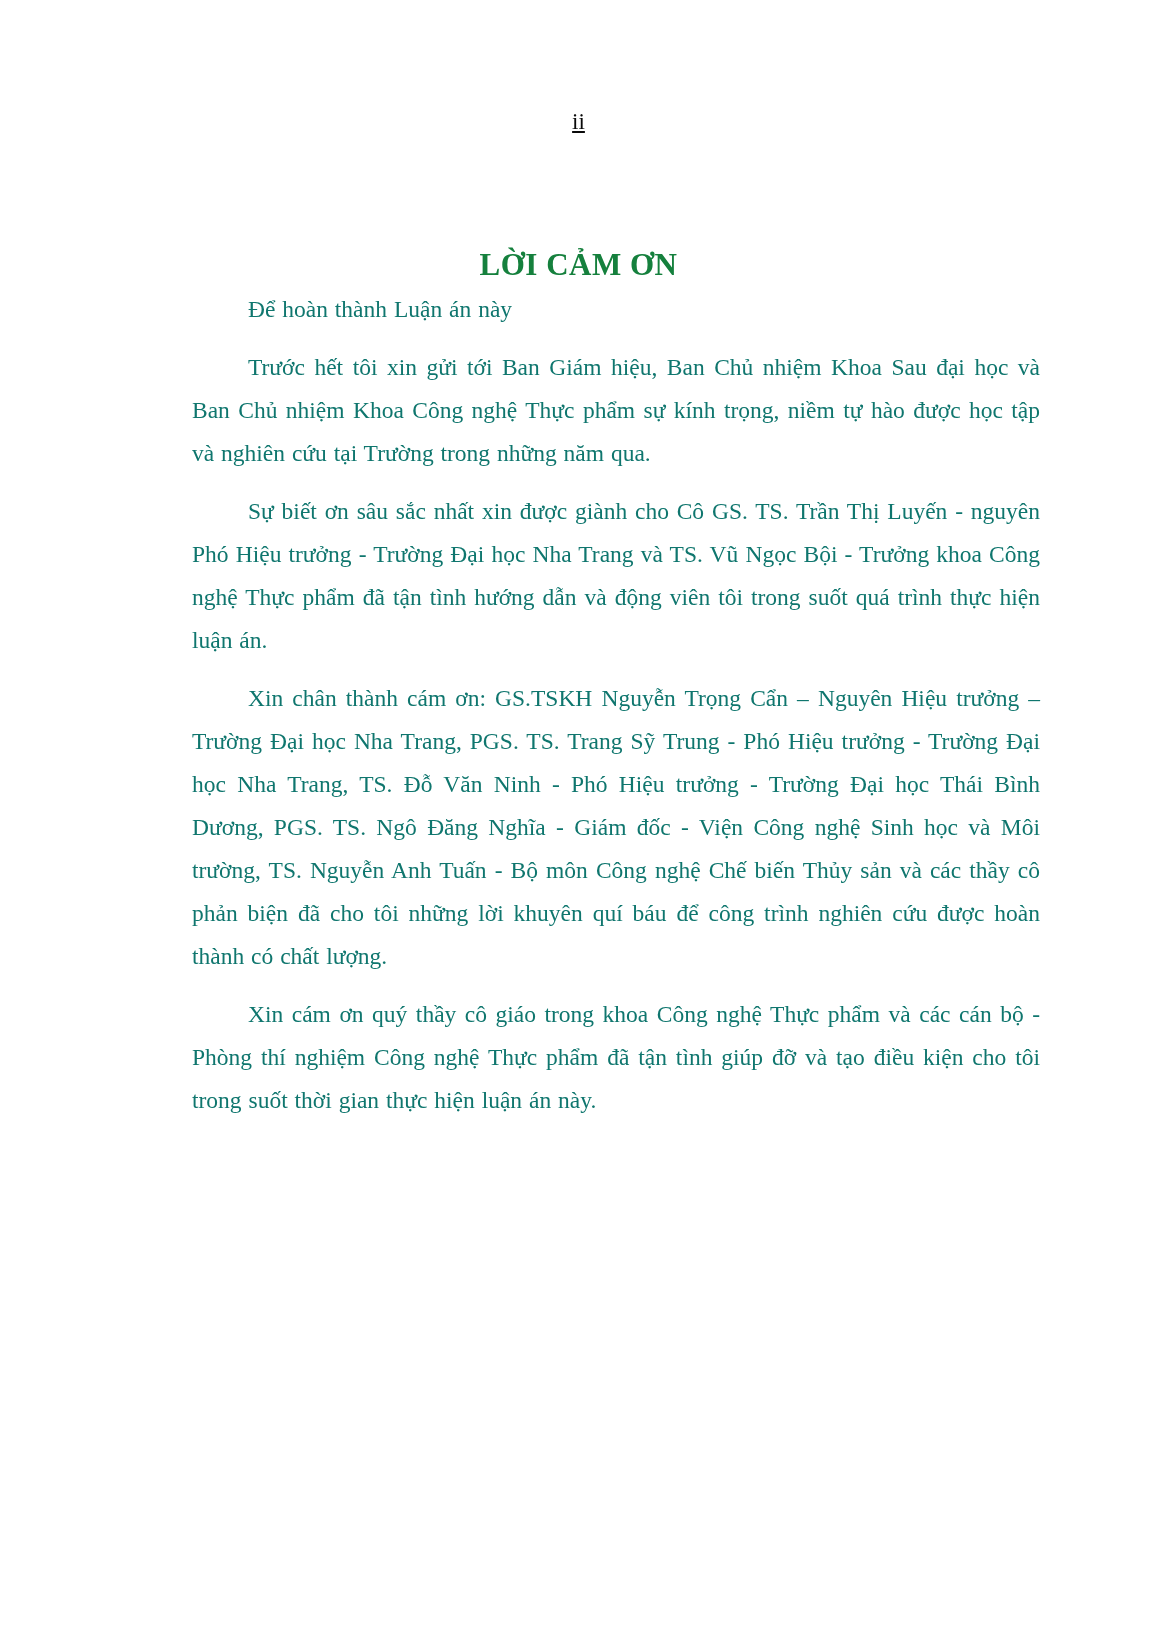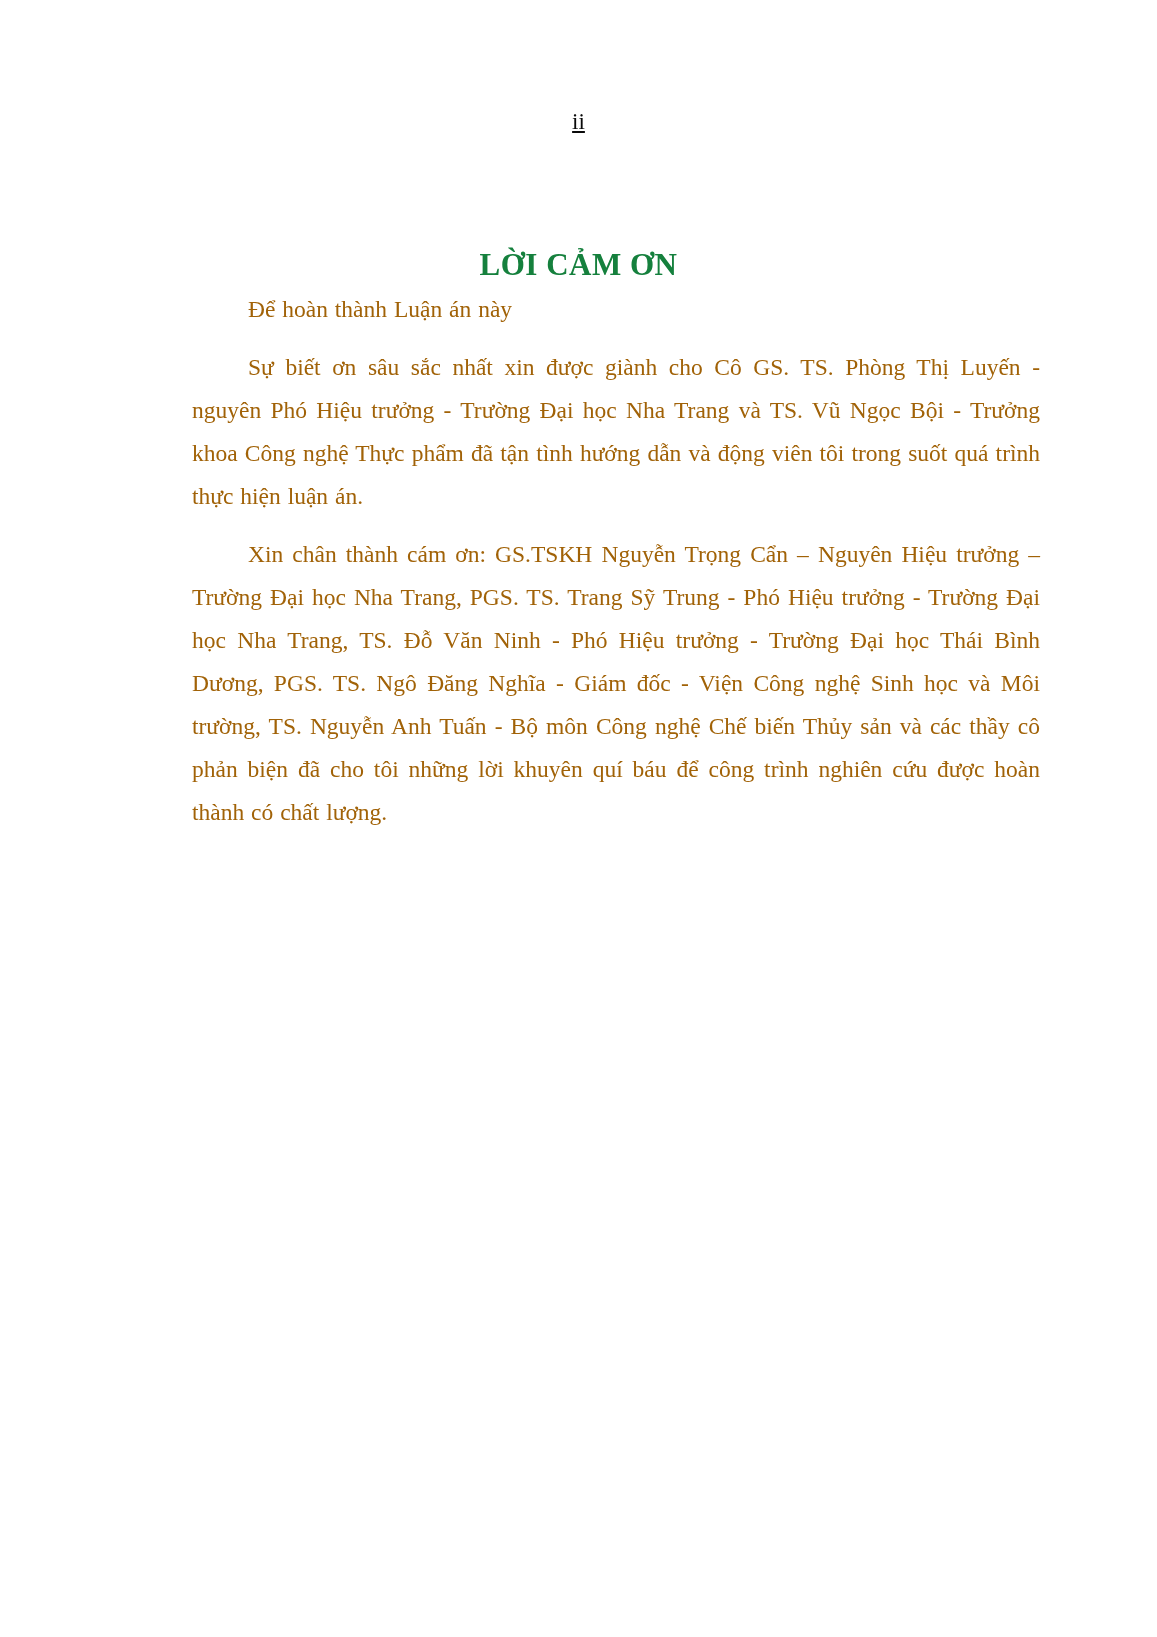--- a/index.html
+++ b/index.html
@@ -45,29 +45,31 @@
       left: 192px;
       width: 856px;
     }
     .content p {
       margin: 0 8px 15px 0;
       font-size: 23.5px;
       line-height: 43px;
       text-align: justify;
       text-indent: 56px;
       word-spacing: 1px;
-      color: #a16207;
+      color: #0f766e;
     }
   </style>
 </head>
 <body>
 
 <div class="page">
   <div class="page-number">ii</div>
 
   <h1 class="doc-title">LỜI CẢM ƠN</h1>
 
   <div class="content">
     <p>Để hoàn thành Luận án này</p>
-    <p>Sự biết ơn sâu sắc nhất xin được giành cho Cô GS. TS. Phòng Thị Luyến - nguyên Phó Hiệu trưởng - Trường Đại học Nha Trang và TS. Vũ Ngọc Bội - Trưởng khoa Công nghệ Thực phẩm đã tận tình hướng dẫn và động viên tôi trong suốt quá trình thực hiện luận án.</p>
+    <p>Trước hết tôi xin gửi tới Ban Giám hiệu, Ban Chủ nhiệm Khoa Sau đại học và Ban Chủ nhiệm Khoa Công nghệ Thực phẩm sự kính trọng, niềm tự hào được học tập và nghiên cứu tại Trường trong những năm qua.</p>
+    <p>Sự biết ơn sâu sắc nhất xin được giành cho Cô GS. TS. Trần Thị Luyến - nguyên Phó Hiệu trưởng - Trường Đại học Nha Trang và TS. Vũ Ngọc Bội - Trưởng khoa Công nghệ Thực phẩm đã tận tình hướng dẫn và động viên tôi trong suốt quá trình thực hiện luận án.</p>
     <p>Xin chân thành cám ơn: GS.TSKH Nguyễn Trọng Cẩn – Nguyên Hiệu trưởng – Trường Đại học Nha Trang, PGS. TS. Trang Sỹ Trung - Phó Hiệu trưởng - Trường Đại học Nha Trang, TS. Đỗ Văn Ninh -  Phó Hiệu trưởng - Trường Đại học Thái Bình Dương, PGS. TS. Ngô Đăng Nghĩa - Giám đốc - Viện Công nghệ Sinh học và Môi trường, TS. Nguyễn Anh Tuấn - Bộ môn Công nghệ Chế biến Thủy sản và các thầy cô phản biện đã cho tôi những lời khuyên quí báu để công trình nghiên cứu được hoàn thành có chất lượng.</p>
+    <p>Xin cám ơn quý thầy cô giáo trong khoa Công nghệ Thực phẩm và các cán bộ - Phòng thí nghiệm Công nghệ Thực phẩm đã tận tình giúp đỡ và tạo điều kiện cho tôi trong suốt thời gian thực hiện luận án này.</p>
   </div>
 </div>
 
 </body></html>

